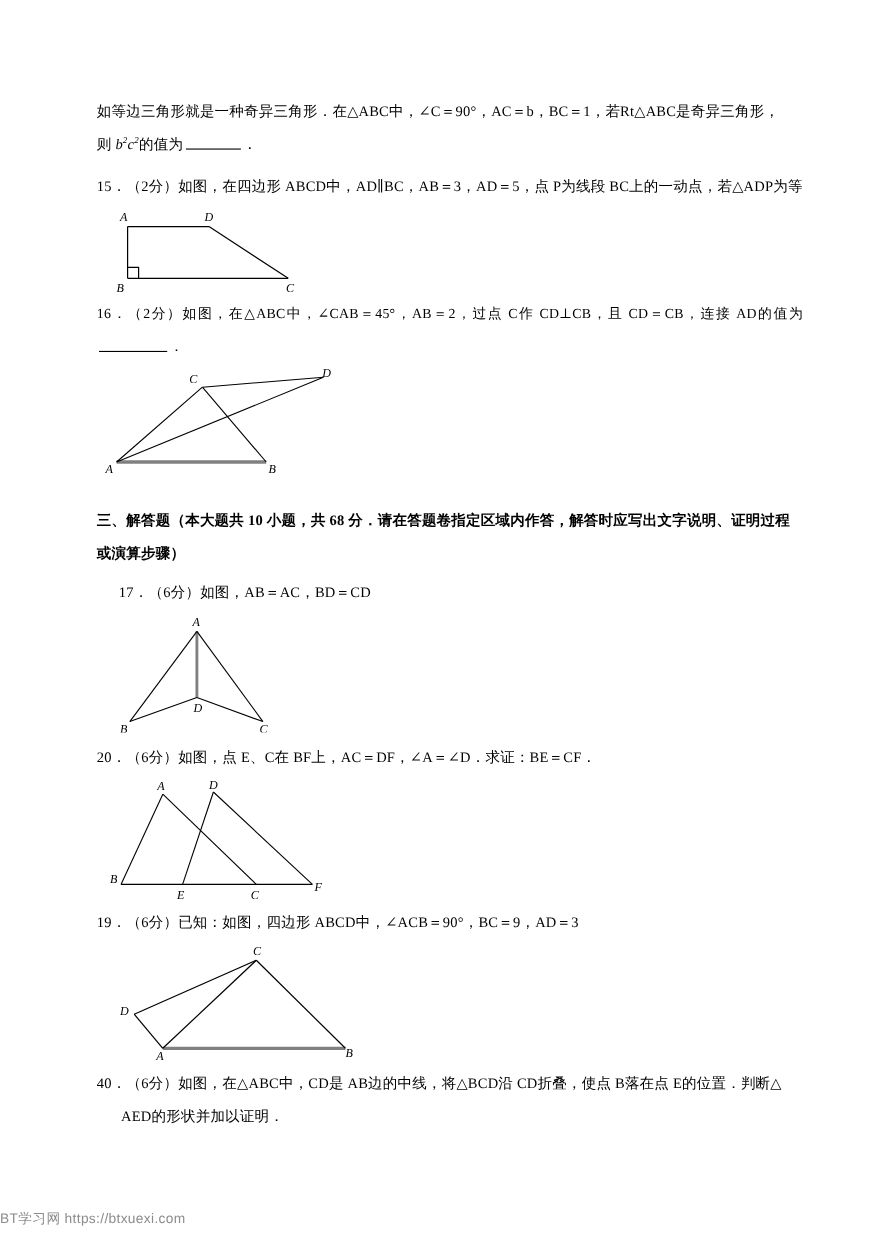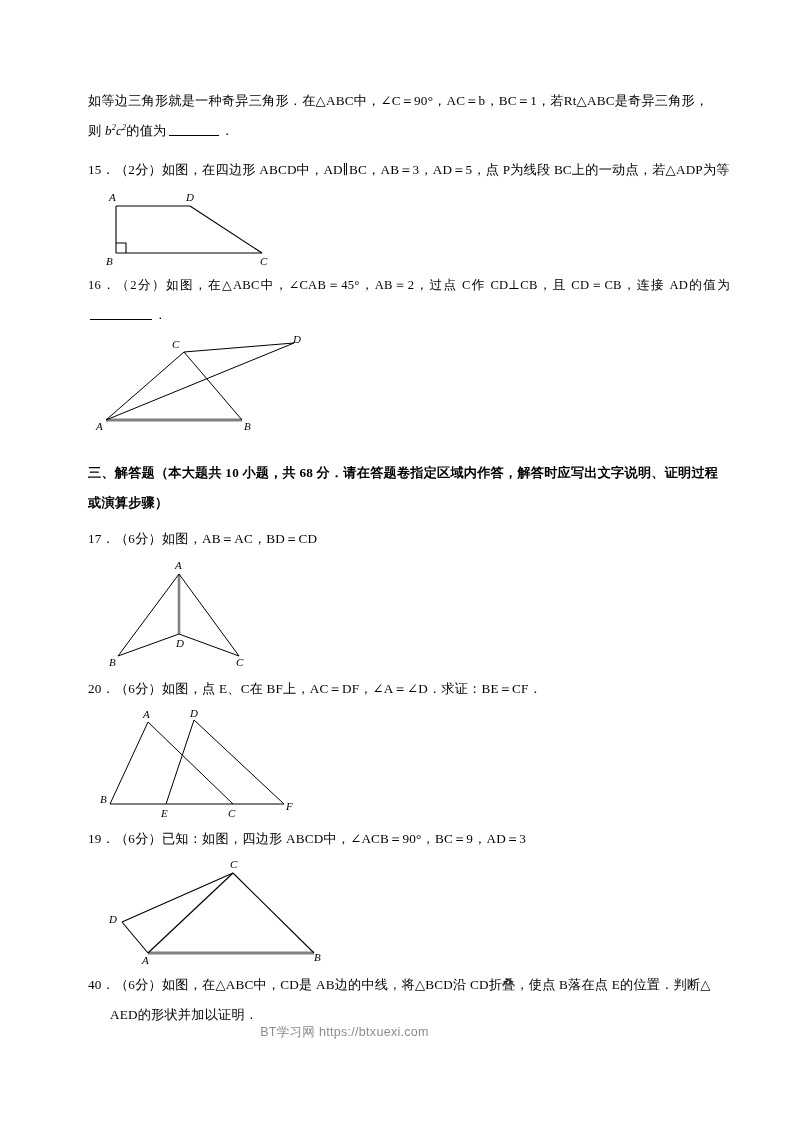--- a/index.html
+++ b/index.html
@@ -57,23 +57,22 @@
   }
   .fig svg { display: block; }
   .lbl {
     font-family: "Liberation Serif", "DejaVu Serif", serif;
     font-style: italic;
     font-size: 11px;
   }
   .watermark {
     position: absolute;
     left: 0;
-    top: 1024px;
+    top: 1100px;
     width: 689px;
-    text-align: center;
     font-family: "Liberation Sans", sans-serif;
     font-size: 12.5px;
     color: #8c8c8c;
     letter-spacing: 0.3px;
   }
   sup { font-size: 0.62em; vertical-align: super; line-height: 0; }
   .row { display: block; }
 </style>
 </head>
 <body>
@@ -126,21 +125,21 @@
         <text class="lbl" x="78" y="16">C</text>
         <text class="lbl" x="199" y="11">D</text>
       </svg>
     </div>
 
     <div class="sec-head" style="margin-top:26px;">
       <div class="row">三、解答题（本大题共 10 小题，共 68 分．请在答题卷指定区域内作答，解答时应写出文字说明、证明过程</div>
       <div class="row">或演算步骤）</div>
     </div>
 
-    <div class="ptext" style="margin-top:6px;">
+    <div class="ptext" style="margin-top:6px;margin-left:20px;">
       <div class="row"><span>17．</span><span>（6分）</span><span>如图，AB＝AC，BD＝CD</span></div>
     </div>
 
     <div class="fig" style="margin-top:2px; margin-left:18px;">
       <svg width="210" height="110" viewBox="0 0 210 110">
 
         <line x1="73" y1="18" x2="73" y2="78" stroke="#808080" stroke-width="2.6"></line>
         <line x1="73" y1="18" x2="12" y2="100" stroke="#000" stroke-width="1"></line>
         <line x1="73" y1="18" x2="133" y2="100" stroke="#000" stroke-width="1"></line>
         <line x1="12" y1="100" x2="73" y2="78" stroke="#000" stroke-width="1"></line>

